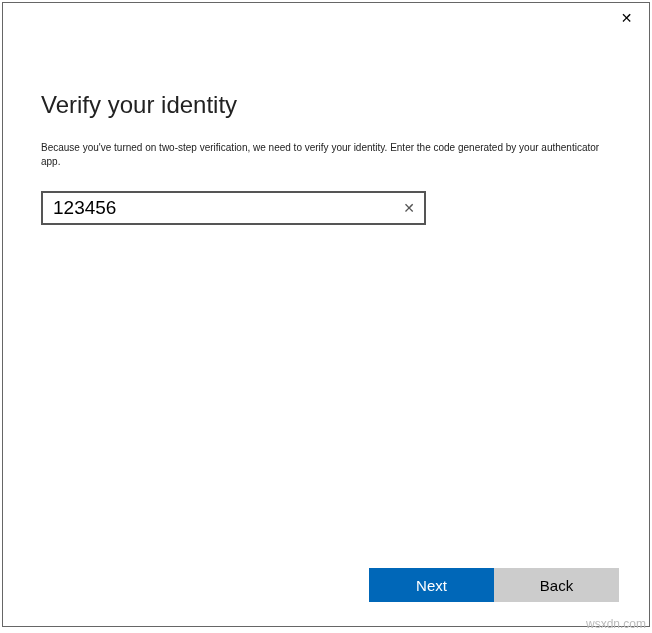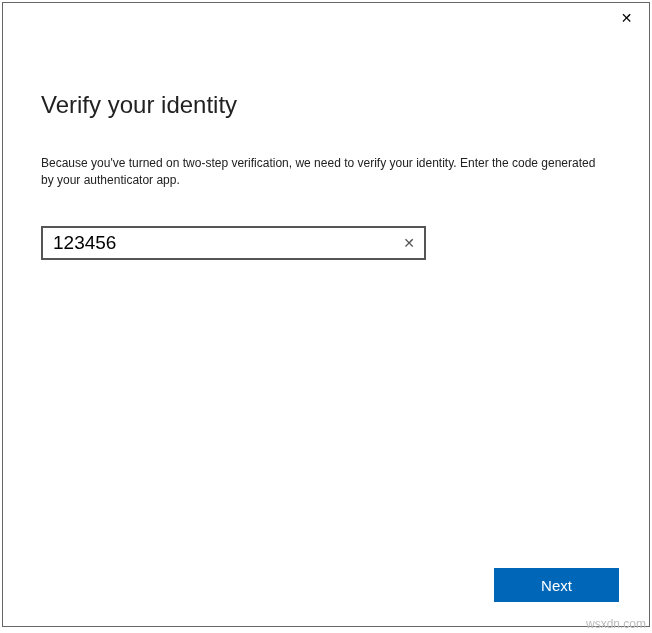--- a/index.html
+++ b/index.html
@@ -39,27 +39,27 @@
       color: #000;
     }
     .content {
       padding: 18px 38px 0 38px;
     }
     .heading {
       font-size: 24px;
       font-weight: 400;
       color: #222;
       margin-top: 40px;
-      margin-bottom: 36px;
+      margin-bottom: 22px;
     }
     .description {
-      font-size: 12px;
+      font-size: 10px;
       color: #222;
       line-height: 1.4;
-      margin-bottom: 37px;
+      margin-bottom: 22px;
     }
     .input-wrapper {
       position: relative;
       width: 385px;
       height: 34px;
       margin-bottom: 22px;
     }
     .code-input {
       width: 100%;
       height: 100%;
@@ -146,17 +146,18 @@
       <input type="text" class="code-input" value="123456" style="">
       <div class="clear-btn">
         <span>✕</span>
       </div>
     </div>
 
   </div>
 
   <div class="footer">
     <button class="btn btn-primary">Next</button>
+    <button class="btn btn-secondary">Back</button>
   </div>
 
 </div>
 
 <div class="watermark">wsxdn.com</div>
 
 </body></html>

